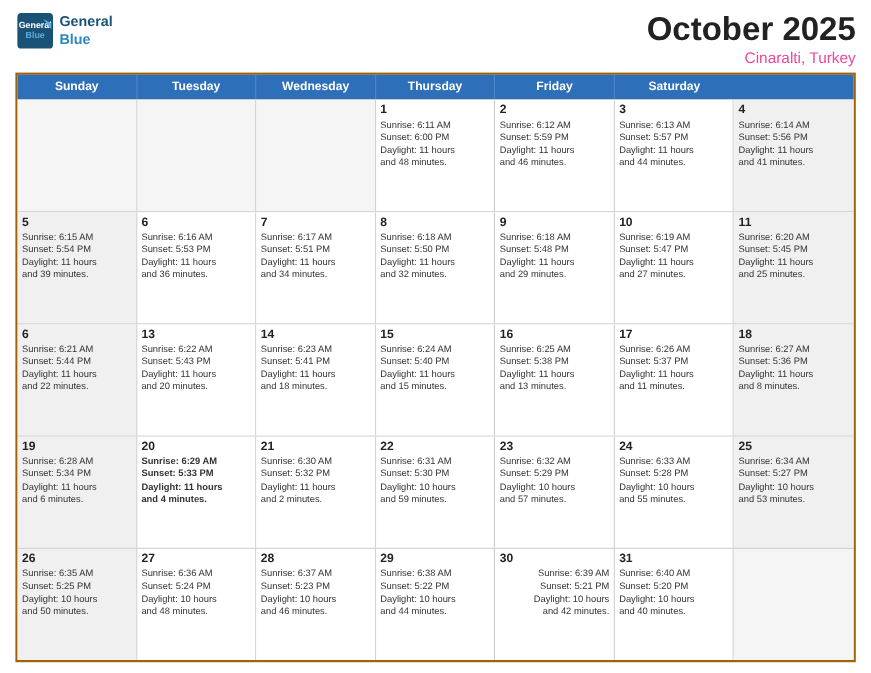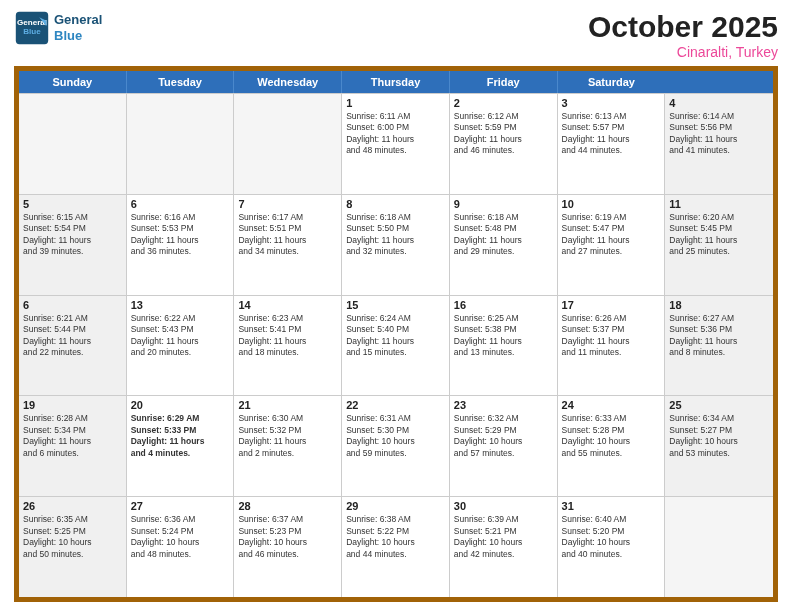--- a/index.html
+++ b/index.html
@@ -41,21 +41,21 @@
       color: #222;
     }
     .subtitle {
       font-size: 14px;
       color: #ec4899;
     }
     .calendar {
       flex: 1;
       display: flex;
       flex-direction: column;
-      border: 5px solid #a16207;
+      border: 2px solid #a16207;
     }
     .cal-header {
       display: grid;
       grid-template-columns: repeat(7, 1fr);
       background: #2e6fba;
     }
     .cal-header-cell {
       color: #fff;
       font-size: 11px;
       font-weight: bold;
@@ -343,21 +343,21 @@
           </div>
           <div class="cal-cell">
             <span class="day-number">29</span>
             <div class="cell-text" style="white-space: pre-line;">Sunrise: 6:38 AM
 Sunset: 5:22 PM
 Daylight: 10 hours
 and 44 minutes.</div>
           </div>
           <div class="cal-cell">
             <span class="day-number">30</span>
-            <div class="cell-text" style="white-space: pre-line;">Sunrise: 6:39 AM
+            <div class="cell-text" style="white-space: pre-line; text-align: right;">Sunrise: 6:39 AM
 Sunset: 5:21 PM
 Daylight: 10 hours
 and 42 minutes.</div>
           </div>
           <div class="cal-cell">
             <span class="day-number">31</span>
             <div class="cell-text" style="white-space: pre-line;">Sunrise: 6:40 AM
 Sunset: 5:20 PM
 Daylight: 10 hours
 and 40 minutes.</div>

